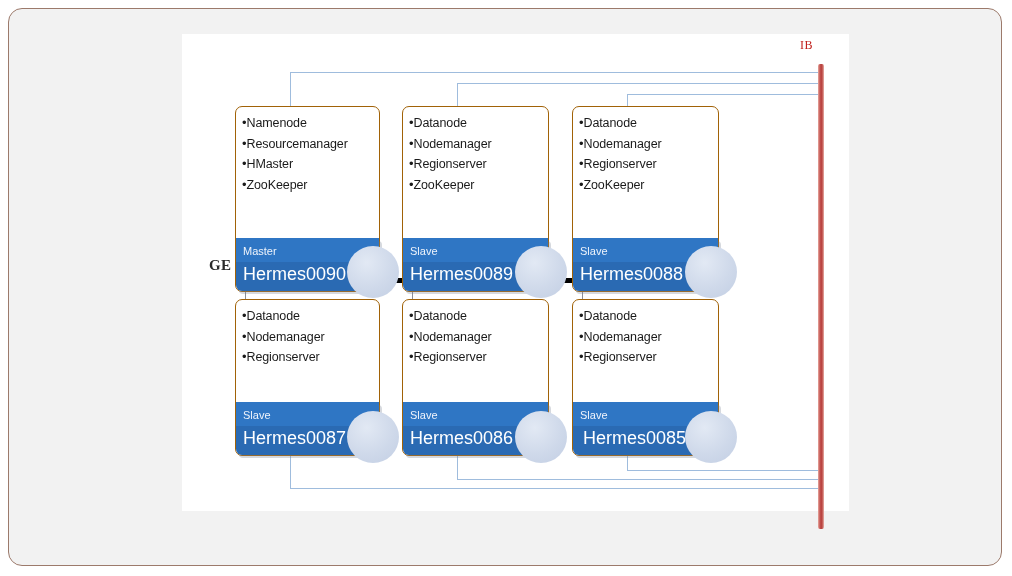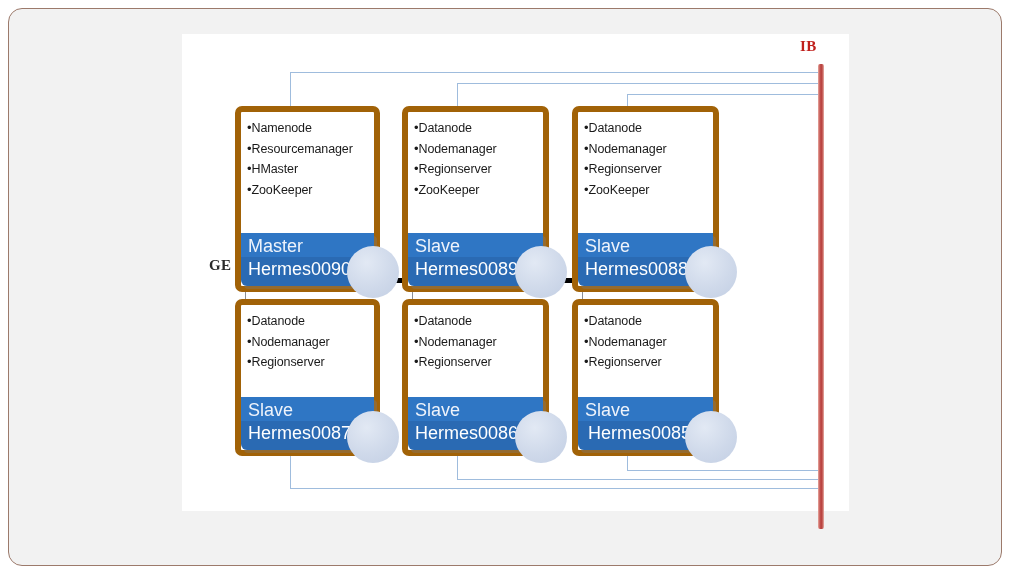--- a/index.html
+++ b/index.html
@@ -25,21 +25,21 @@
   .figure-canvas{
     position:absolute;left:173px;top:25px;width:667px;height:477px;
     background:#ffffff;
   }
 
   
   .node{
     position:absolute;
     box-sizing:border-box;
     background:#ffffff;
-    border:6px solid #a16207;
+    border:1px solid #a16207;
     border-radius:7px;
     overflow:visible;
   }
   .node-body{
     position:absolute;left:0;right:0;top:0;
     padding:6px 0 0 6px;
   }
   .svc{
     font-size:12.5px;
     line-height:20.5px;
@@ -51,21 +51,21 @@
   .node-footer{
     position:absolute;left:0;right:0;bottom:0;
     height:53px;
     background:linear-gradient(180deg,#2f76c4 0%,#2f76c4 45%,#2a6ab3 46%,#2a6ab3 100%);
     border-bottom-left-radius:6px;border-bottom-right-radius:6px;
     color:#ffffff;
     padding:2px 0 0 7px;
     box-sizing:border-box;
     z-index:2;
   }
-  .node-role{font-size:18px;line-height:23px;color:#eef3fb;}
+  .node-role{font-size:11px;line-height:23px;color:#eef3fb;}
   .node-host{font-size:18px;line-height:22px;color:#ffffff;}
   
   .footer-shadow{
     position:absolute;left:3px;top:3px;width:100%;height:53px;
     background:rgba(120,130,145,0.30);
     border-radius:4px;
     z-index:1;
   }
   
   .ball{
@@ -90,21 +90,21 @@
   }
   .label-ge{
     position:absolute;
     font-family:"Liberation Serif", serif;
     font-weight:bold;font-size:15px;color:#2b2b2b;
     letter-spacing:0.3px;
   }
   .label-ib{
     position:absolute;
     font-family:"Liberation Serif", serif;
-    font-weight:bold;font-size:15px;color:#c0201c;
+    font-weight:normal;font-size:12px;color:#c0201c;
     letter-spacing:0.5px;
   }
 
   
   .caption{
     position:absolute;left:31px;top:512px;width:950px;
     font-family:"Liberation Serif", serif;
     font-size:14.4px;
     line-height:21px;
     color:#1b1b2b;

